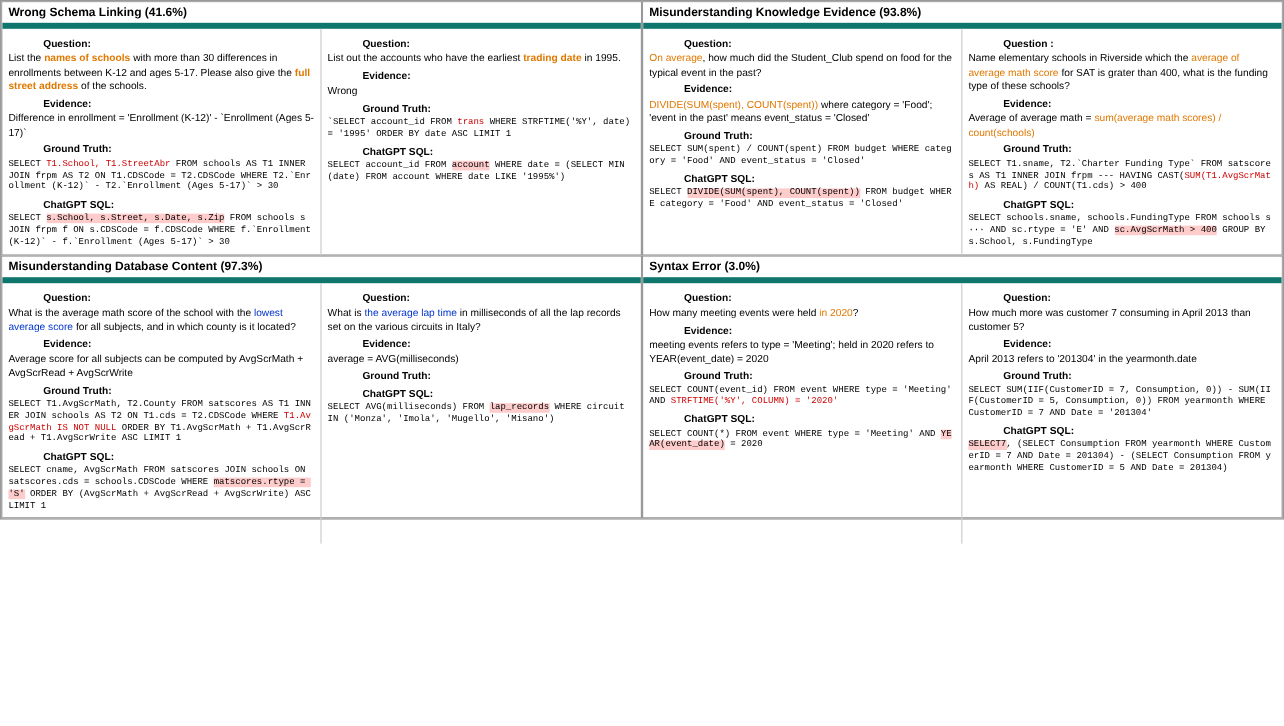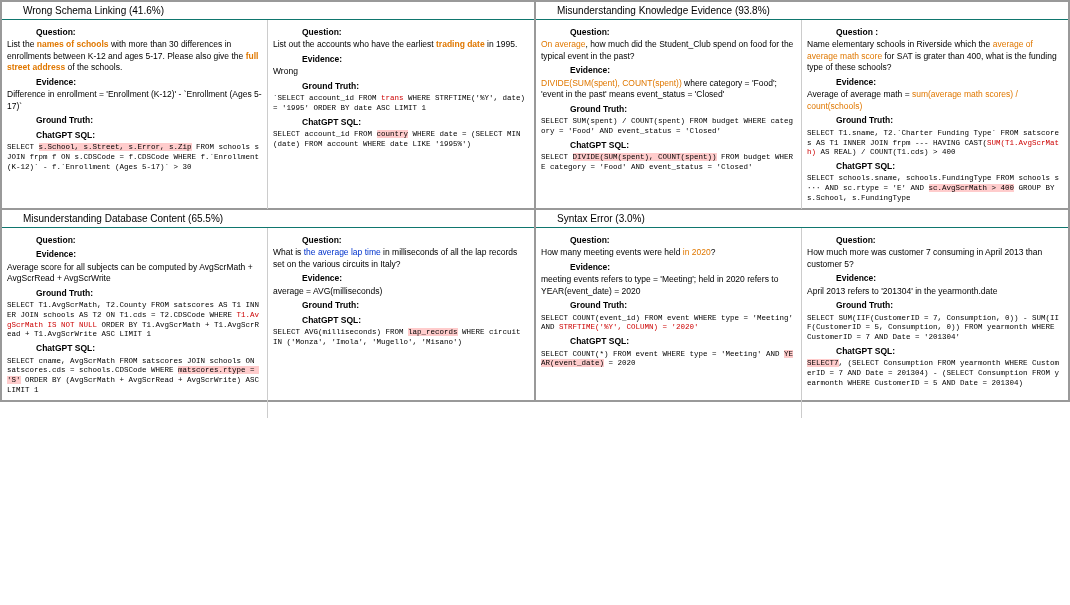--- a/index.html
+++ b/index.html
@@ -15,24 +15,24 @@
       display: grid;
       grid-template-columns: 1fr 1fr;
       grid-template-rows: auto auto;
       border: 1px solid #999;
     }
     .section {
       border: 1px solid #999;
       padding: 0;
     }
     .section-title {
-      font-weight: normal;
+      font-weight: bold;
       font-size: 10px;
-      padding: 3px 21px;
-      border-bottom: 1px solid #0f766e;
+      padding: 3px 5px;
+      border-bottom: 5px solid #0f766e;
       background: #fff;
     }
     .section-inner {
       display: grid;
       grid-template-columns: 1fr 1fr;
       height: 100%;
     }
     .qa-block {
       border-right: 1px solid #ccc;
       padding: 4px 5px;
@@ -73,33 +73,34 @@
   <div class="section divider-col">
     <div class="section-title">Wrong Schema Linking (41.6%)</div>
     <div class="section-inner">
 
       <div class="qa-block">
         <span class="label">Question:</span>
         <span>List the <span class="highlight-orange">names of schools</span> with more than 30 differences in enrollments between K-12 and ages 5-17. Please also give the <span class="highlight-orange">full street address</span> of the schools.</span>
         <span class="label">Evidence:</span>
         <span>Difference in enrollment = 'Enrollment (K-12)' - `Enrollment (Ages 5-17)`</span>
         <span class="label">Ground Truth:</span>
+        <div class="code-block">SELECT <span class="text-red">T1.School, T1.StreetAbr</span> FROM schools AS T1 INNER JOIN frpm AS T2 ON T1.CDSCode = T2.CDSCode WHERE T2.`Enrollment (K-12)` - T2.`Enrollment (Ages 5-17)` &gt; 30</div>
         <span class="label">ChatGPT SQL:</span>
-        <div class="code-block">SELECT <span style="background:#ffcccc;color:#000">s.School, s.Street, s.Error, s.Zip</span> FROM schools s JOIN frpm f ON s.CDSCode = f.CDSCode WHERE f.`Enrollment (K-12)` - f.`Enrollment (Ages 5-17)` &gt; 30</div>
+        <div class="code-block">SELECT <span style="background:#ffcccc;color:#000">s.School, s.Street, s.Date, s.Zip</span> FROM schools s JOIN frpm f ON s.CDSCode = f.CDSCode WHERE f.`Enrollment (K-12)` - f.`Enrollment (Ages 5-17)` &gt; 30</div>
       </div>
 
       <div class="qa-block">
         <span class="label">Question:</span>
         <span>List out the accounts who have the earliest <span class="highlight-orange">trading date</span> in 1995.</span>
         <span class="label">Evidence:</span>
         <span>Wrong</span>
         <span class="label">Ground Truth:</span>
         <div class="code-block">`SELECT account_id FROM <span class="text-red">trans</span> WHERE STRFTIME('%Y', date) = '1995' ORDER BY date ASC LIMIT 1</div>
         <span class="label">ChatGPT SQL:</span>
-        <div class="code-block">SELECT account_id FROM <span style="background:#ffcccc;color:#000">country</span> WHERE date = (SELECT MIN(date) FROM account WHERE date LIKE '1995%')</div>
+        <div class="code-block">SELECT account_id FROM <span style="background:#ffcccc;color:#000">account</span> WHERE date = (SELECT MIN(date) FROM account WHERE date LIKE '1995%')</div>
       </div>
     </div>
   </div>
 
   <div class="section">
     <div class="section-title">Misunderstanding Knowledge Evidence (93.8%)</div>
     <div class="section-inner">
 
       <div class="qa-block">
         <span class="label">Question:</span>
@@ -119,25 +120,26 @@
         <span>Average of average math = <span class="text-orange">sum(average math scores) / count(schools)</span></span>
         <span class="label">Ground Truth:</span>
         <div class="code-block">SELECT T1.sname, T2.`Charter Funding Type` FROM satscores AS T1 INNER JOIN frpm --- HAVING CAST(<span class="text-red">SUM(T1.AvgScrMath)</span> AS REAL) / COUNT(T1.cds) &gt; 400</div>
         <span class="label">ChatGPT SQL:</span>
         <div class="code-block">SELECT schools.sname, schools.FundingType FROM schools s ··· AND sc.rtype = 'E' AND <span style="background:#ffcccc;color:#000">sc.AvgScrMath &gt; 400</span> GROUP BY s.School, s.FundingType</div>
       </div>
     </div>
   </div>
 
   <div class="section divider-col">
-    <div class="section-title">Misunderstanding Database Content (65.5%)</div>
+    <div class="section-title">Misunderstanding Database Content (97.3%)</div>
     <div class="section-inner">
 
       <div class="qa-block">
         <span class="label">Question:</span>
+        <span>What is the average math score of the school with the <span class="text-blue">lowest average score</span> for all subjects, and in which county is it located?</span>
         <span class="label">Evidence:</span>
         <span>Average score for all subjects can be computed by AvgScrMath + AvgScrRead + AvgScrWrite</span>
         <span class="label">Ground Truth:</span>
         <div class="code-block">SELECT T1.AvgScrMath, T2.County FROM satscores AS T1 INNER JOIN schools AS T2 ON T1.cds = T2.CDSCode WHERE <span class="text-red">T1.AvgScrMath IS NOT NULL</span> ORDER BY T1.AvgScrMath + T1.AvgScrRead + T1.AvgScrWrite ASC LIMIT 1</div>
         <span class="label">ChatGPT SQL:</span>
         <div class="code-block">SELECT cname, AvgScrMath FROM satscores JOIN schools ON satscores.cds = schools.CDSCode WHERE <span style="background:#ffcccc;color:#000">matscores.rtype = 'S'</span> ORDER BY (AvgScrMath + AvgScrRead + AvgScrWrite) ASC LIMIT 1</div>
       </div>
 
       <div class="qa-block">
         <span class="label">Question:</span>

